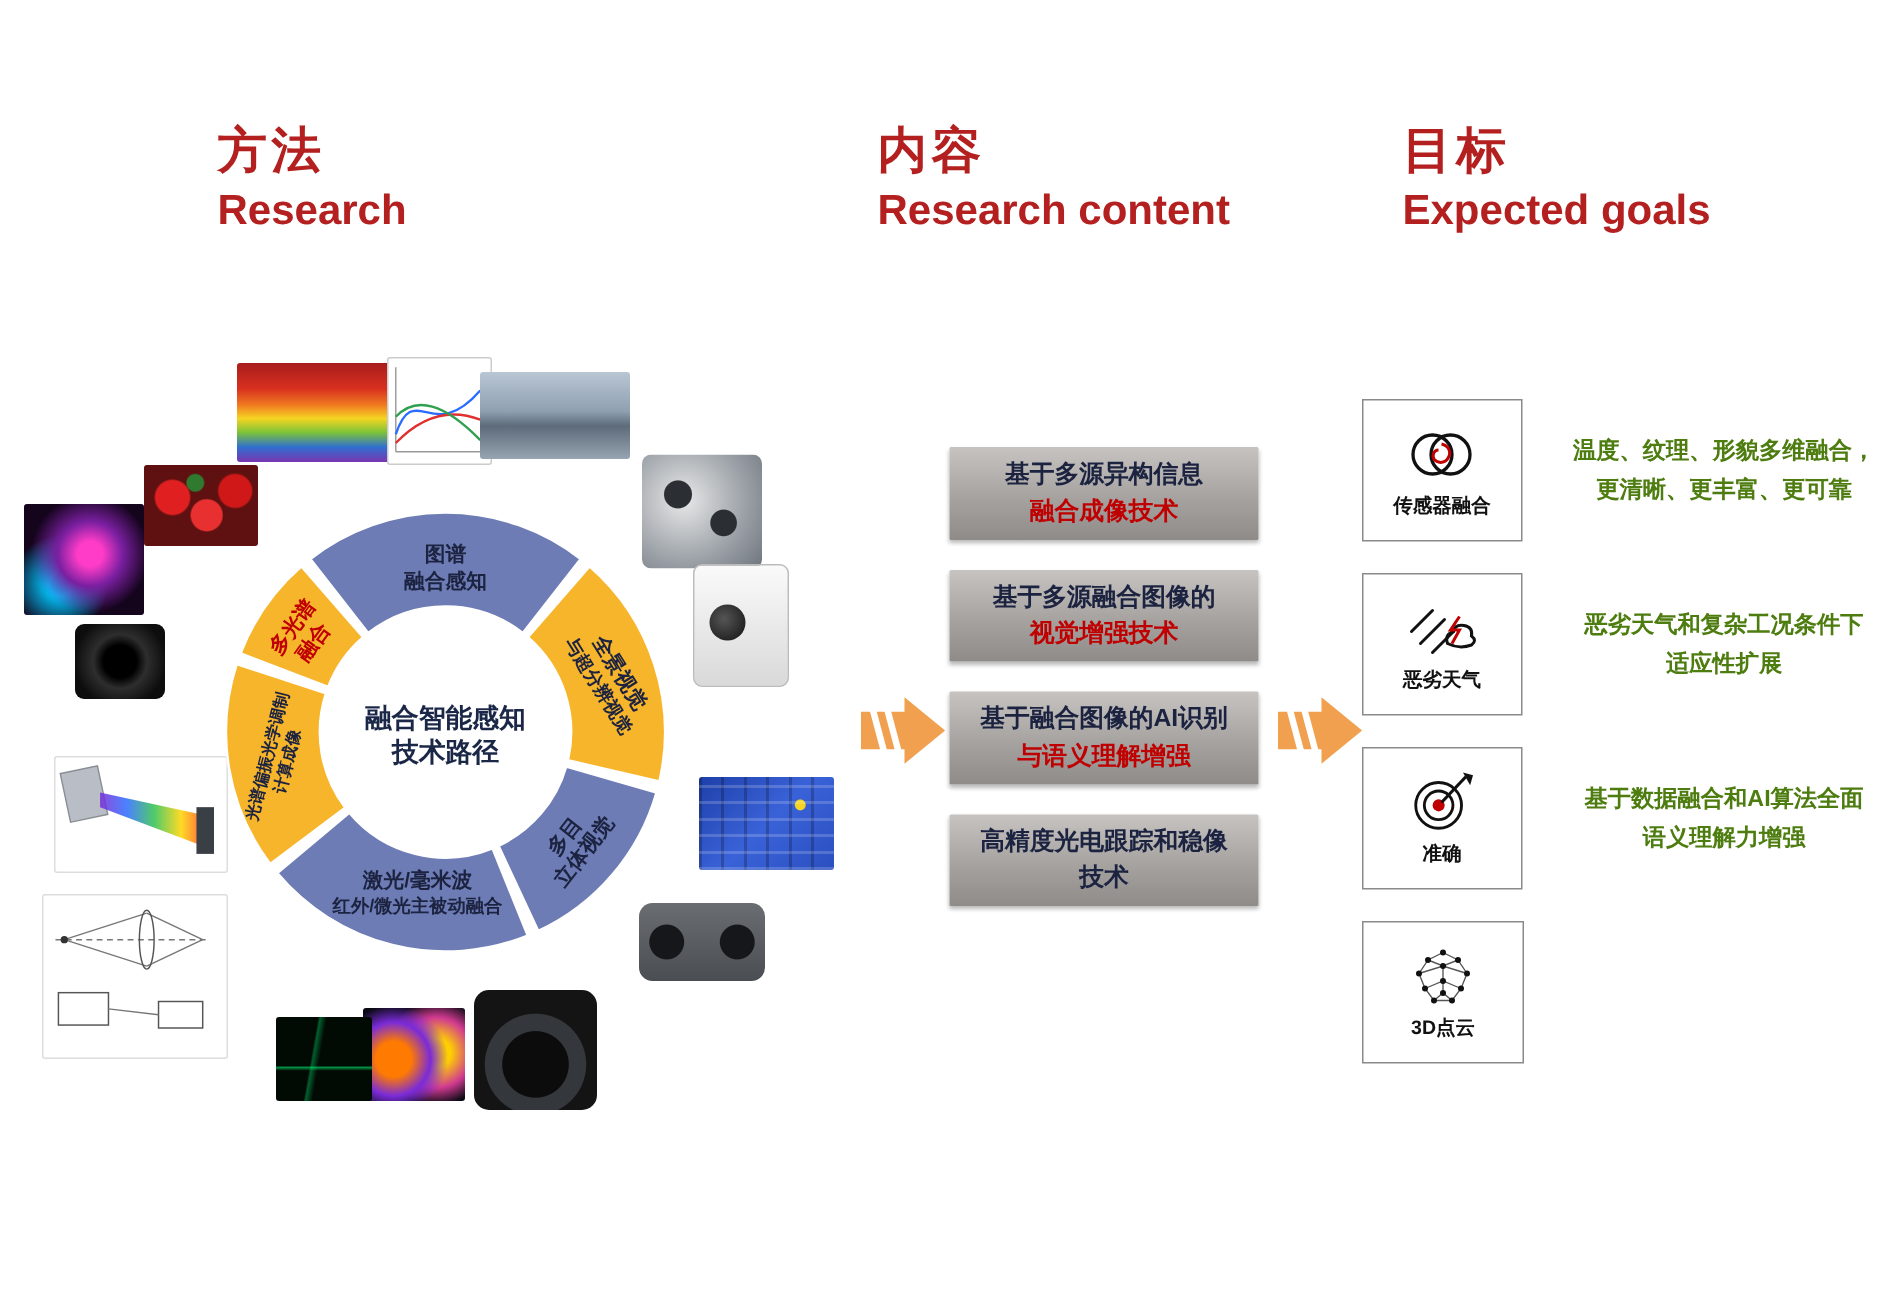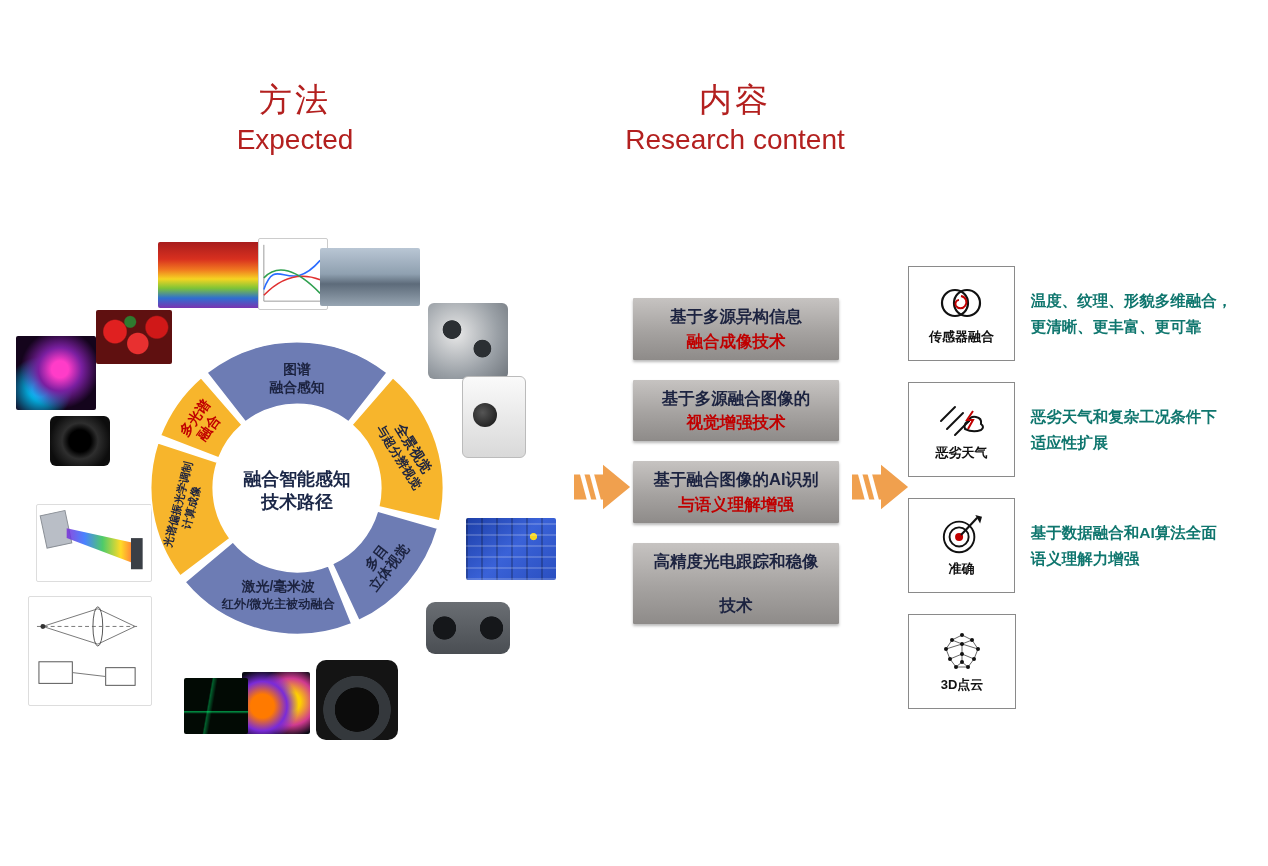--- a/index.html
+++ b/index.html
@@ -1,20 +1,20 @@
 <!DOCTYPE html>
 <html><head>
 <meta charset="utf-8">
 <style>
   html,body{margin:0;padding:0;background:#fff;}
   .canvas{position:relative;width:1268px;height:866px;background:#ffffff;overflow:hidden;
           font-family:"Liberation Sans","DejaVu Sans",sans-serif;}
 
   
-  .col-header{position:absolute;top:80px;text-align:center;font-weight:normal;}
+  .col-header{position:absolute;top:80px;font-weight:bold;}
   .col-header .zh{font-size:33px;letter-spacing:3px;line-height:1.2;}
   .col-header .en{font-size:28px;margin-top:3px;line-height:1.2;}
   .hdr-solution{left:145px;width:300px;}
   .hdr-content{left:585px;width:300px;}
   .hdr-goals{left:935px;width:300px;}
 
   
   .solution{position:absolute;left:10px;top:235px;width:575px;height:520px;}
   .ring-svg{position:absolute;left:100px;top:66px;width:374px;height:374px;}
   .ring-label{font-size:17px;font-weight:bold;fill:#1c2340;text-anchor:middle;}
@@ -77,35 +77,39 @@
   .arrow-1{left:574px;top:464px;}
   .arrow-2{left:852px;top:464px;}
 
   
   .goals{position:absolute;left:908px;top:266px;width:360px;display:flex;flex-direction:column;gap:21px;}
   .goal-row{display:flex;align-items:center;}
   .goal-box{width:108px;height:95px;border:1px solid #8a8a8a;background:#fff;box-sizing:border-box;
     display:flex;flex-direction:column;align-items:center;justify-content:center;}
   .goal-icon{width:48px;height:42px;}
   .goal-label{font-size:13px;font-weight:bold;color:#111;margin-top:4px;white-space:nowrap;}
-  .goal-desc{margin-left:16px;width:240px;font-size:15.5px;font-weight:bold;
-    color:#0f766e;line-height:1.65;}
+  .goal-desc{margin-left:16px;width:240px;text-align:center;font-size:15.5px;font-weight:bold;
+    color:#4d7c0f;line-height:1.65;}
 </style>
 </head>
 <body>
 
 <div class="canvas">
 
   <div class="col-header hdr-solution" style="color: rgb(179, 32, 31);">
     <div class="zh">方法</div>
-    <div class="en">Expected</div>
+    <div class="en">Research</div>
   </div>
   <div class="col-header hdr-content" style="color: rgb(179, 32, 31);">
     <div class="zh">内容</div>
     <div class="en">Research content</div>
+  </div>
+  <div class="col-header hdr-goals" style="color: rgb(179, 32, 31);">
+    <div class="zh">目标</div>
+    <div class="en">Expected goals</div>
   </div>
 
   <div class="solution">
 
     <div class="thumb t-straw-cube"></div>
     <div class="thumb t-chart">
       <svg viewBox="0 0 68 70" width="66" height="68">
         <line x1="5" y1="6" x2="5" y2="64" stroke="#999" stroke-width="1"></line>
         <line x1="5" y1="64" x2="64" y2="64" stroke="#999" stroke-width="1"></line>
         <g fill="none" stroke-width="1.6">
@@ -222,21 +226,21 @@
     <div class="research-box">
       <div class="r-line1">基于多源融合图像的</div>
       <div class="r-line2" style="color: rgb(192, 0, 0);">视觉增强技术</div>
     </div>
     <div class="research-box">
       <div class="r-line1">基于融合图像的AI识别</div>
       <div class="r-line2" style="color: rgb(192, 0, 0);">与语义理解增强</div>
     </div>
     <div class="research-box">
       <div class="r-line1">高精度光电跟踪和稳像</div>
-      <div class="r-line2" style="color: rgb(28, 35, 64); margin-top: 20px;">技术</div>
+      <div class="r-line2" style="color: rgb(28, 35, 64);">技术</div>
     </div>
   </div>
 
   <div class="goals">
 
     <div class="goal-row">
       <div class="goal-box">
         <svg class="goal-icon" viewBox="0 0 48 36">
           <circle cx="18" cy="18" r="13" fill="none" stroke="#111" stroke-width="2.2"></circle>
           <circle cx="30" cy="18" r="13" fill="none" stroke="#111" stroke-width="2.2"></circle>

